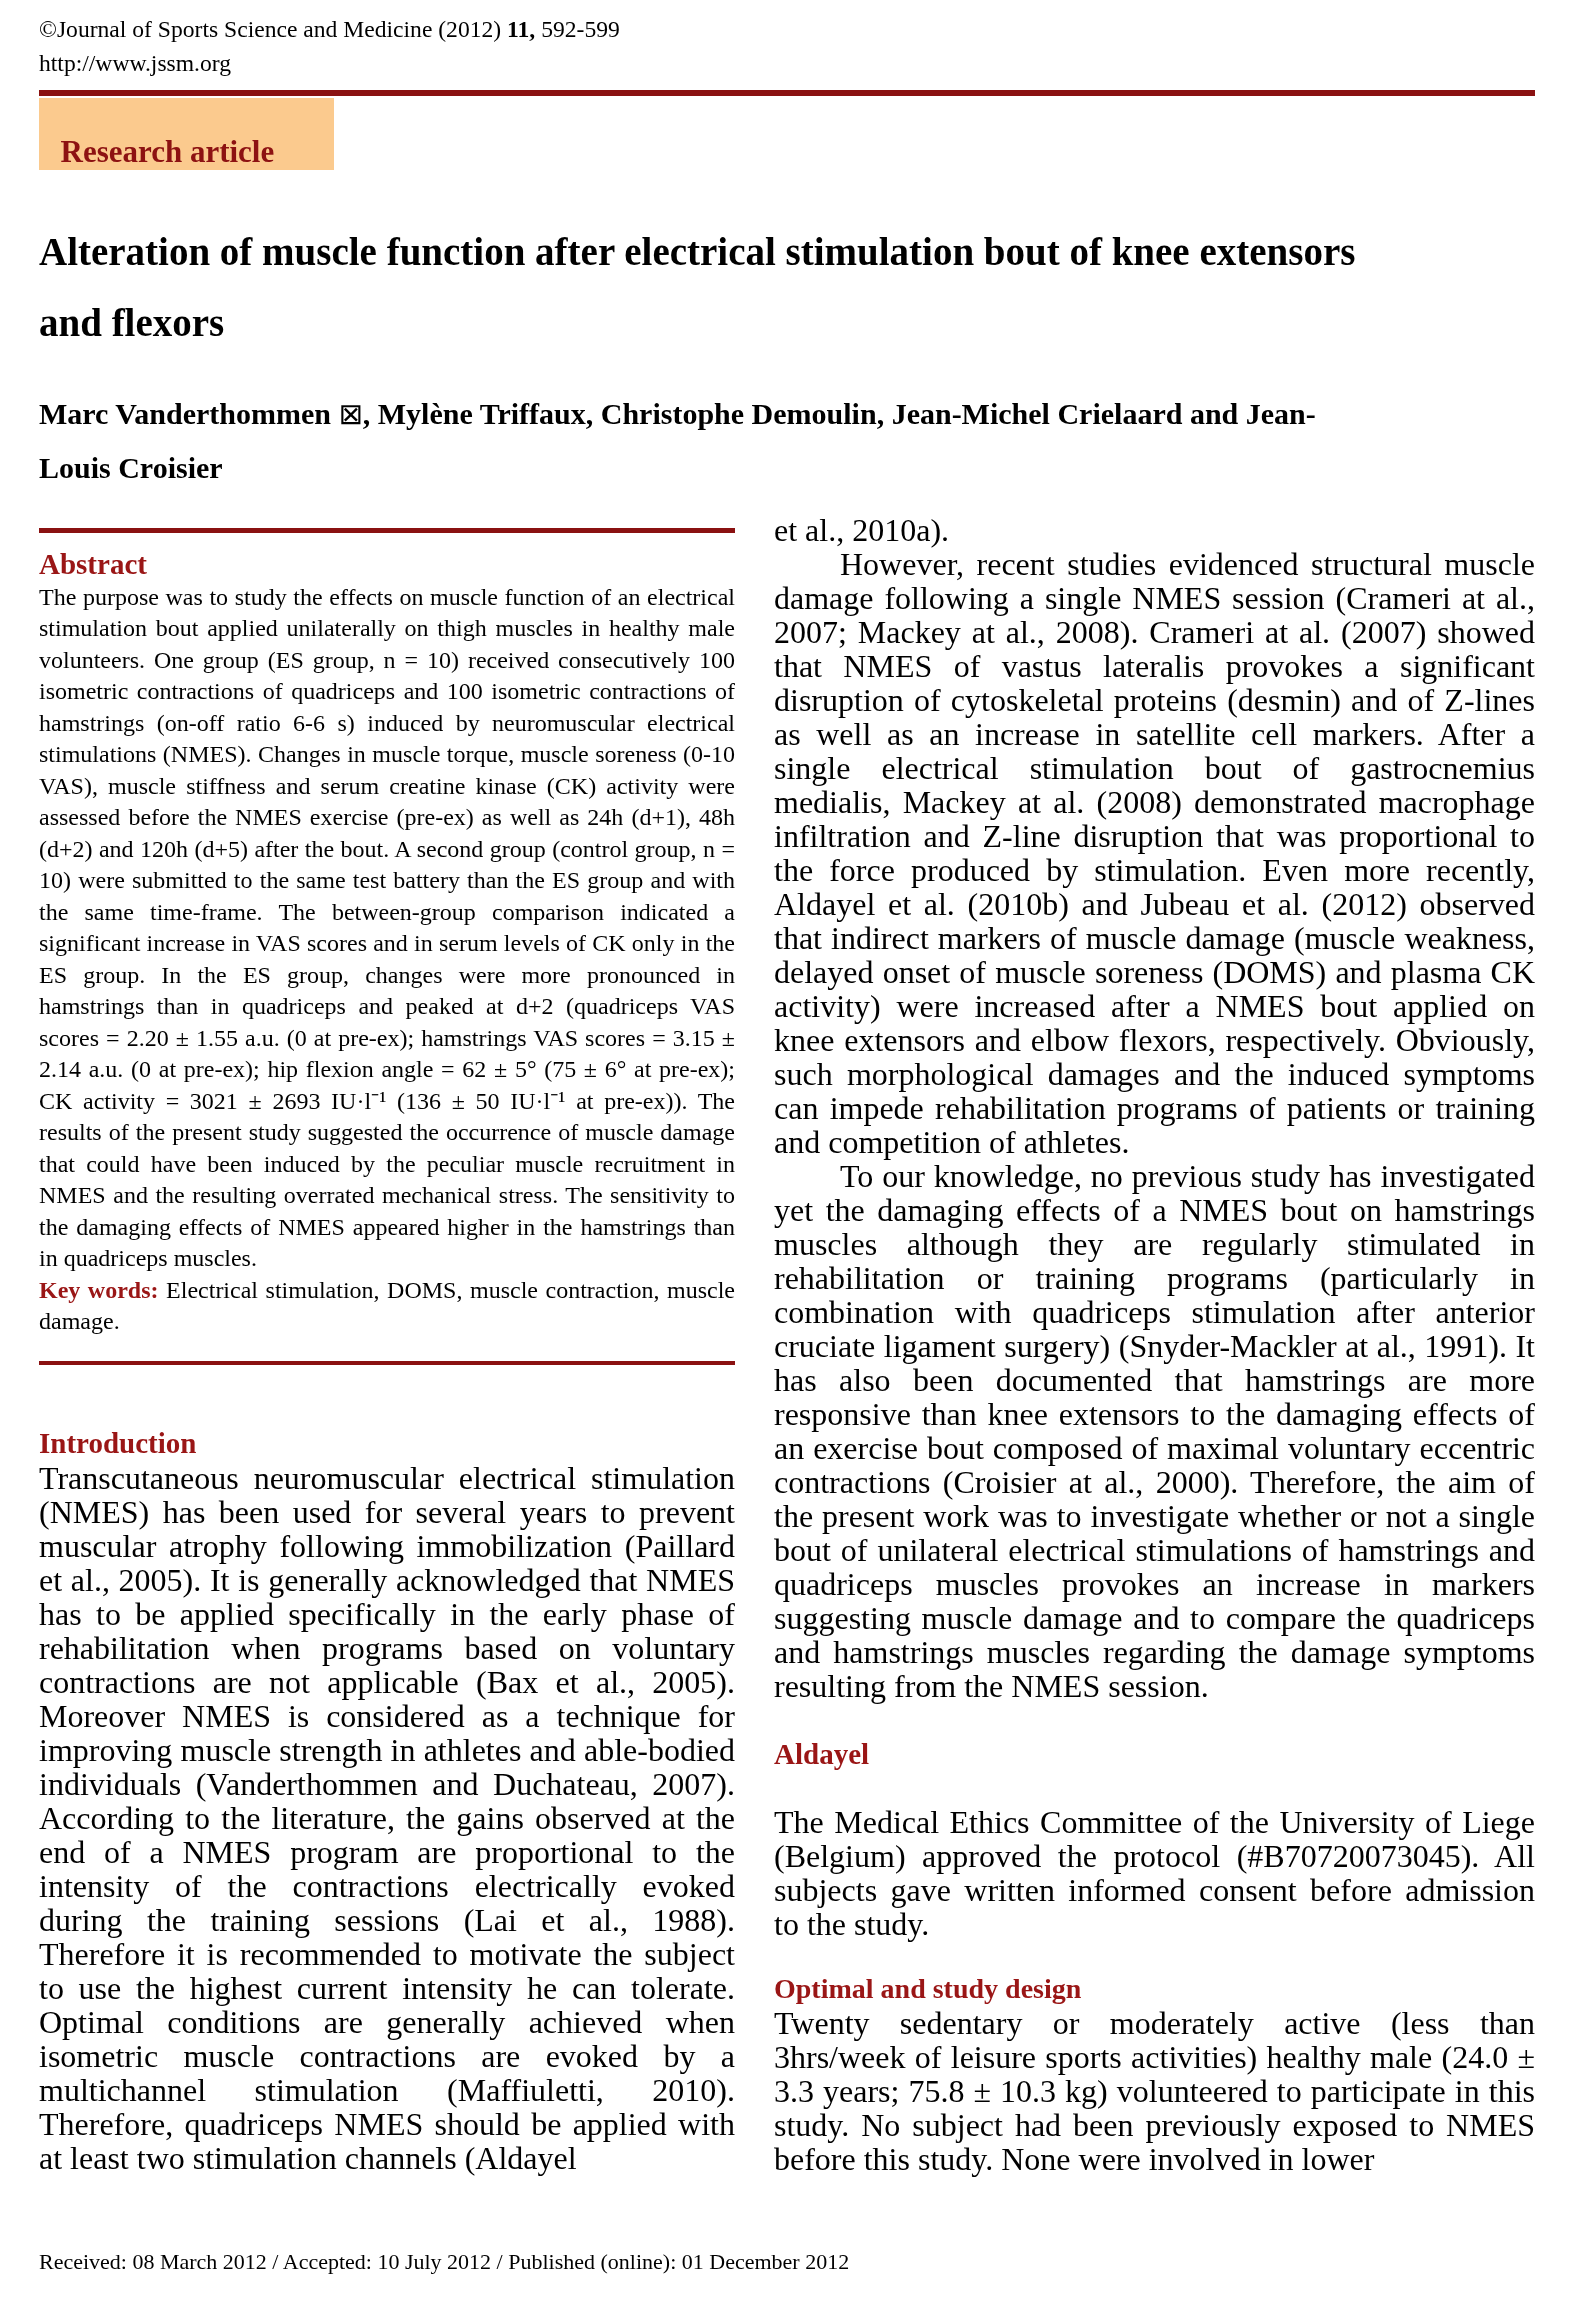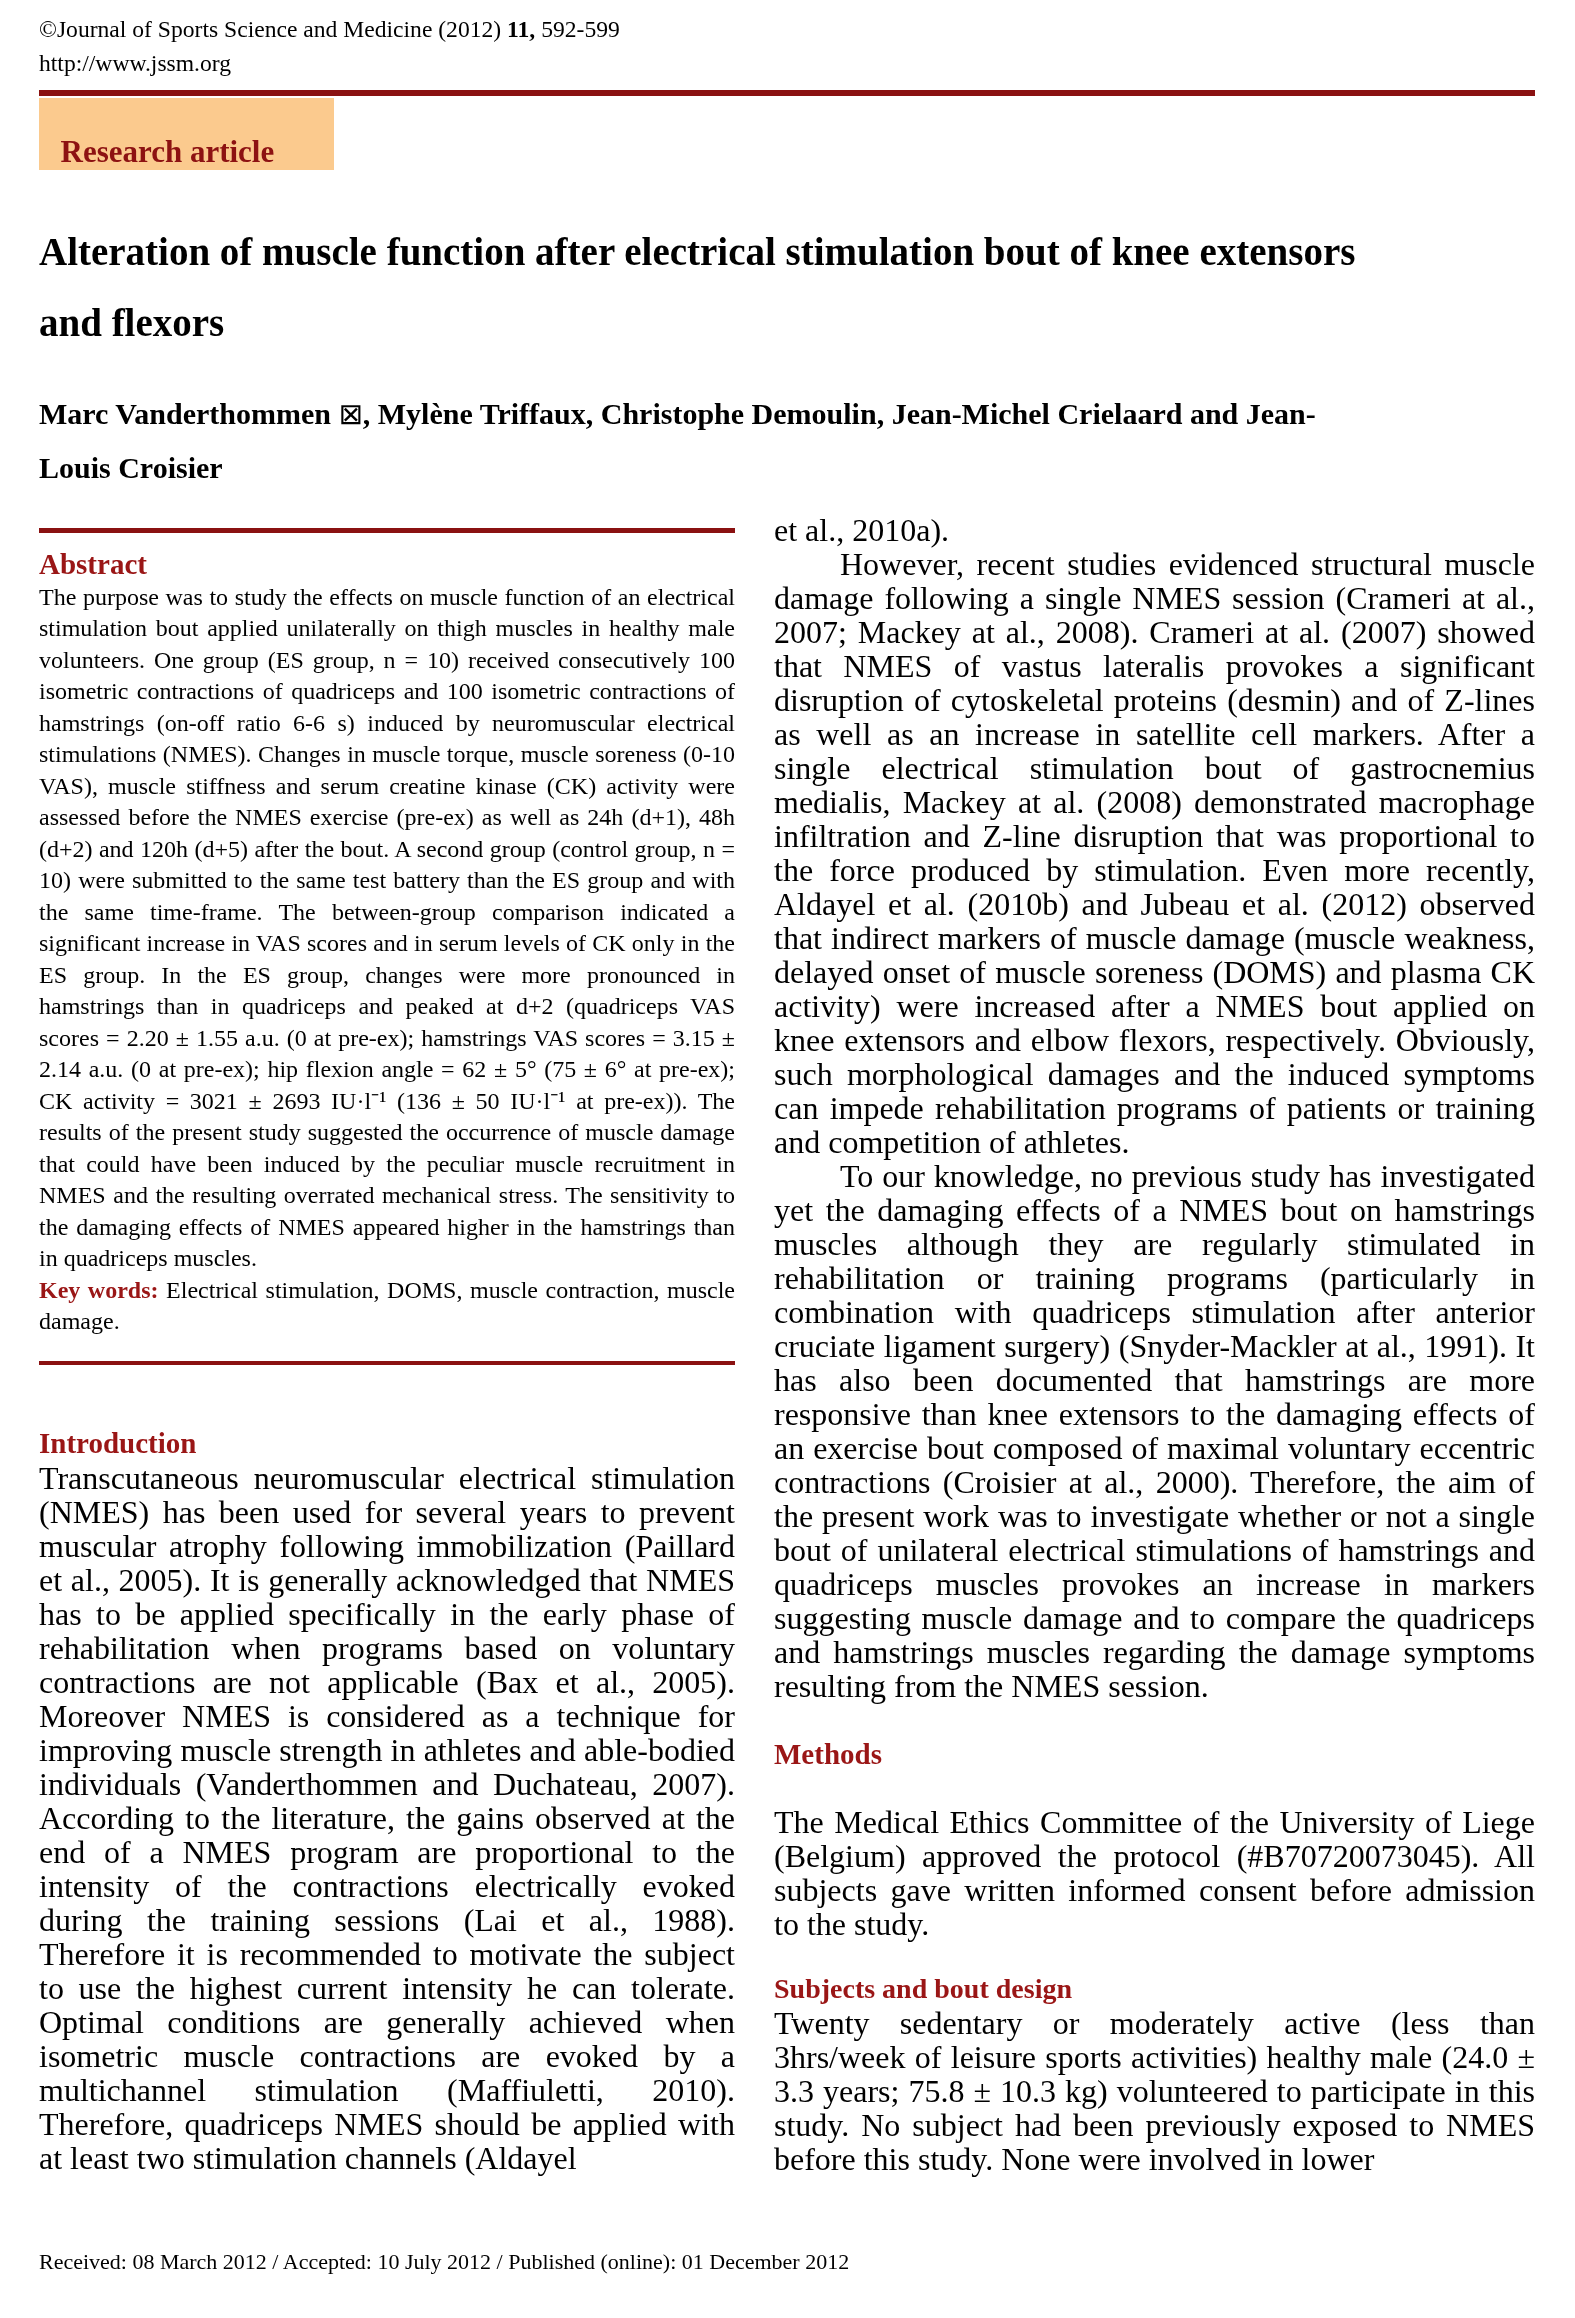--- a/index.html
+++ b/index.html
@@ -96,23 +96,23 @@
       <div class="sec-heading intro-heading">Introduction</div>
       <p class="body-text para intro-paragraph">Transcutaneous neuromuscular electrical stimulation (NMES) has been used for several years to prevent muscular atrophy following immobilization (Paillard et al., 2005). It is generally acknowledged that NMES has to be applied specifically in the early phase of rehabilitation when programs based on voluntary contractions are not applicable (Bax et al., 2005). Moreover NMES is considered as a technique for improving muscle strength in athletes and able-bodied individuals (Vanderthommen and Duchateau, 2007). According to the literature, the gains observed at the end of a NMES program are proportional to the intensity of the contractions electrically evoked during the training sessions (Lai et al., 1988). Therefore it is recommended to motivate the subject to use the highest current intensity he can tolerate. Optimal conditions are generally achieved when isometric muscle contractions are evoked by a multichannel stimulation (Maffiuletti, 2010). Therefore, quadriceps NMES should be applied with at least two stimulation channels (Aldayel</p>
     </div>
 
     <div class="col-gap"></div>
 
     <div class="col-right">
       <p class="body-text para">et al., 2010a).</p>
       <p class="body-text para para-indent">However, recent studies evidenced structural muscle damage following a single NMES session (Crameri at al., 2007; Mackey at al., 2008). Crameri at al. (2007) showed that NMES of vastus lateralis provokes a significant disruption of cytoskeletal proteins (desmin) and of Z-lines as well as an increase in satellite cell markers. After a single electrical stimulation bout of gastrocnemius medialis, Mackey at al. (2008) demonstrated macrophage infiltration and Z-line disruption that was proportional to the force produced by stimulation. Even more recently, Aldayel et al. (2010b) and Jubeau et al. (2012) observed that indirect markers of muscle damage (muscle weakness, delayed onset of muscle soreness (DOMS) and plasma CK activity) were increased after a NMES bout applied on knee extensors and elbow flexors, respectively. Obviously, such morphological damages and the induced symptoms can impede rehabilitation programs of patients or training and competition of athletes.</p>
       <p class="body-text para para-indent">To our knowledge, no previous study has investigated yet the damaging effects of a NMES bout on hamstrings muscles although they are regularly stimulated in rehabilitation or training programs (particularly in combination with quadriceps stimulation after anterior cruciate ligament surgery) (Snyder-Mackler at al., 1991). It has also been documented that hamstrings are more responsive than knee extensors to the damaging effects of an exercise bout composed of maximal voluntary eccentric contractions (Croisier at al., 2000). Therefore, the aim of the present work was to investigate whether or not a single bout of unilateral electrical stimulations of hamstrings and quadriceps muscles provokes an increase in markers suggesting muscle damage and to compare the quadriceps and hamstrings muscles regarding the damage symptoms resulting from the NMES session.</p>
-      <div class="sec-heading methods-heading">Methods</div>
+      <div class="sec-heading methods-heading">Aldayel</div>
       <p class="body-text para">The Medical Ethics Committee of the University of Liege (Belgium) approved the protocol (#B70720073045). All subjects gave written informed consent before admission to the study.</p>
-      <div class="sub-heading">Subjects and bout design</div>
+      <div class="sub-heading">Optimal and study design</div>
       <p class="body-text para">Twenty sedentary or moderately active (less than 3hrs/week of leisure sports activities) healthy male (24.0 ± 3.3 years; 75.8 ± 10.3 kg) volunteered to participate in this study. No subject had been previously exposed to NMES before this study. None were involved in lower</p>
     </div>
 
   </div>
 
   <div class="page-footer">Received: 08 March 2012 / Accepted: 10 July 2012 / Published (online): 01 December 2012</div>
 
 </div>
 
 

